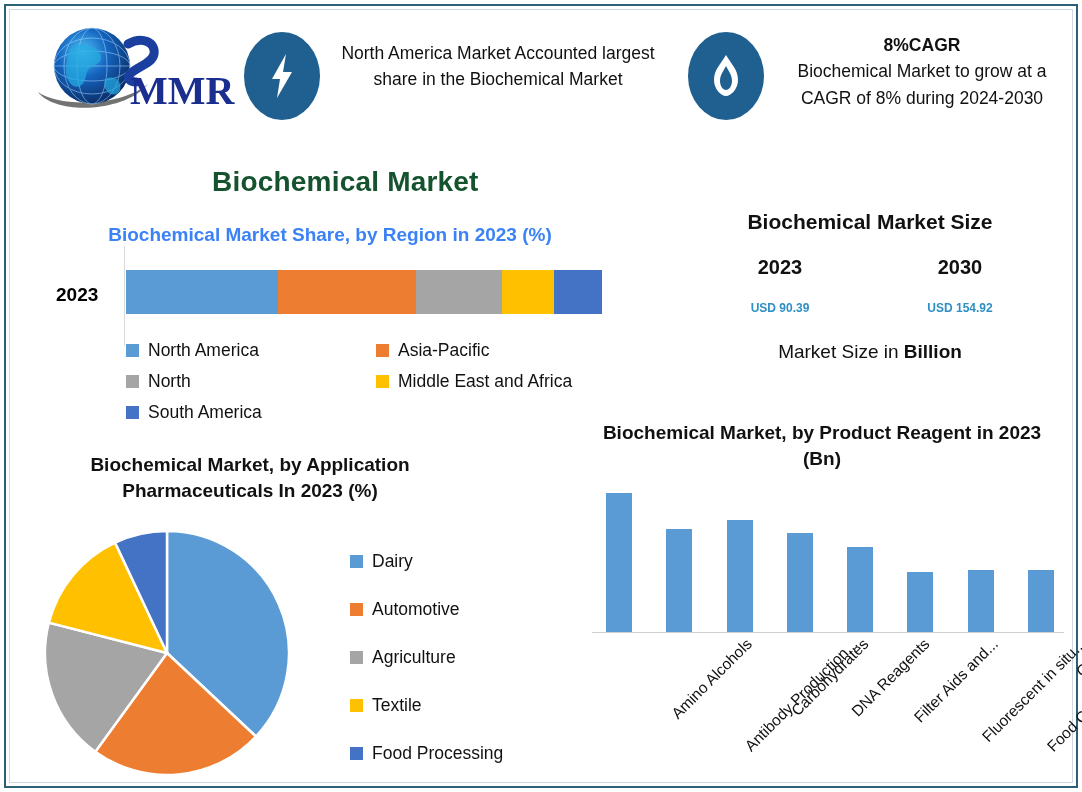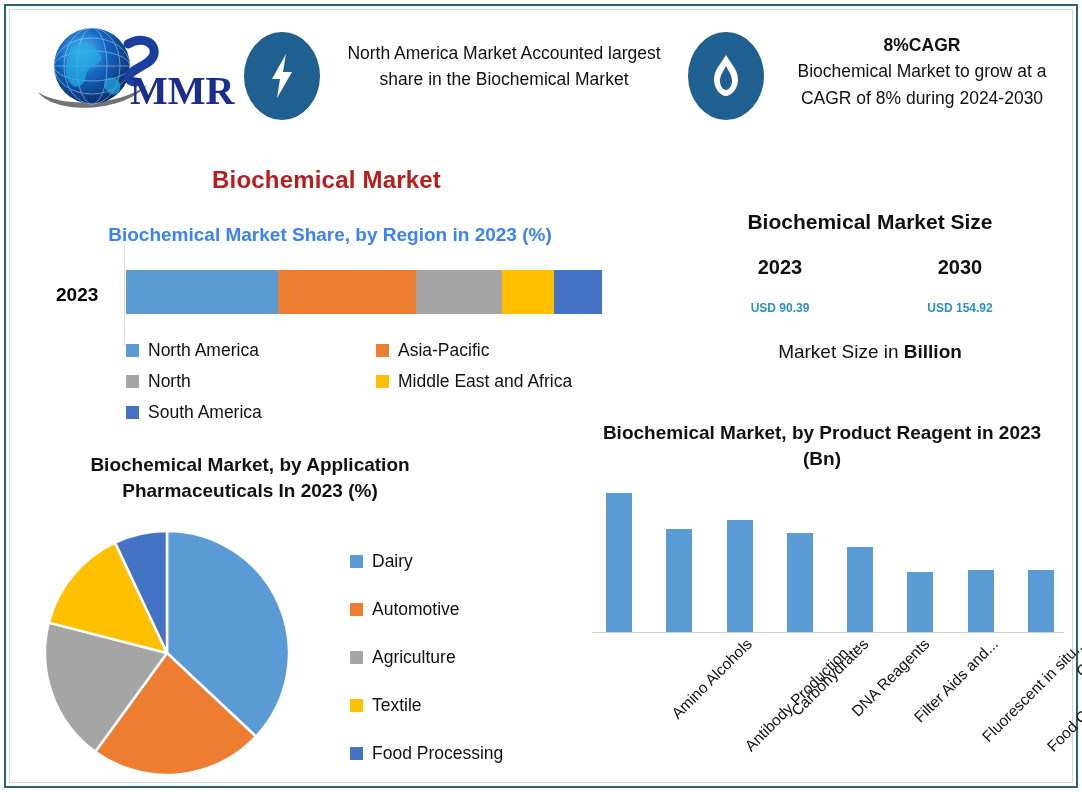--- a/index.html
+++ b/index.html
@@ -67,32 +67,32 @@
     margin-left: 18px;
     text-align: center;
     font-size: 17.5px;
     line-height: 1.5;
     color: #111111;
   }
   .kpi-text .kpi-head {
     font-weight: bold;
     display: block;
   }
-  #kpi-1 { left: 232px; top: 20px; width: 420px; justify-content: space-between; }
+  #kpi-1 { left: 232px; top: 20px; width: 420px; }
   #kpi-1 .kpi-text { width: 320px; padding-top: 8px; }
   #kpi-2 { left: 676px; top: 20px; width: 380px; }
   #kpi-2 .kpi-text { width: 280px; padding-top: 0px; }
 
   
   .main-title {
     position: absolute;
     left: 212px; top: 166px;
-    font-size: 24px;
-    font-weight: bold;
-    color: #b91c1c;
+    font-size: 28px;
+    font-weight: bold;
+    color: #14532d;
     letter-spacing: 0.2px;
   }
 
   
   .region-panel {
     position: absolute;
     left: 20px; top: 222px;
     width: 620px; height: 220px;
   }
   .chart-title {

